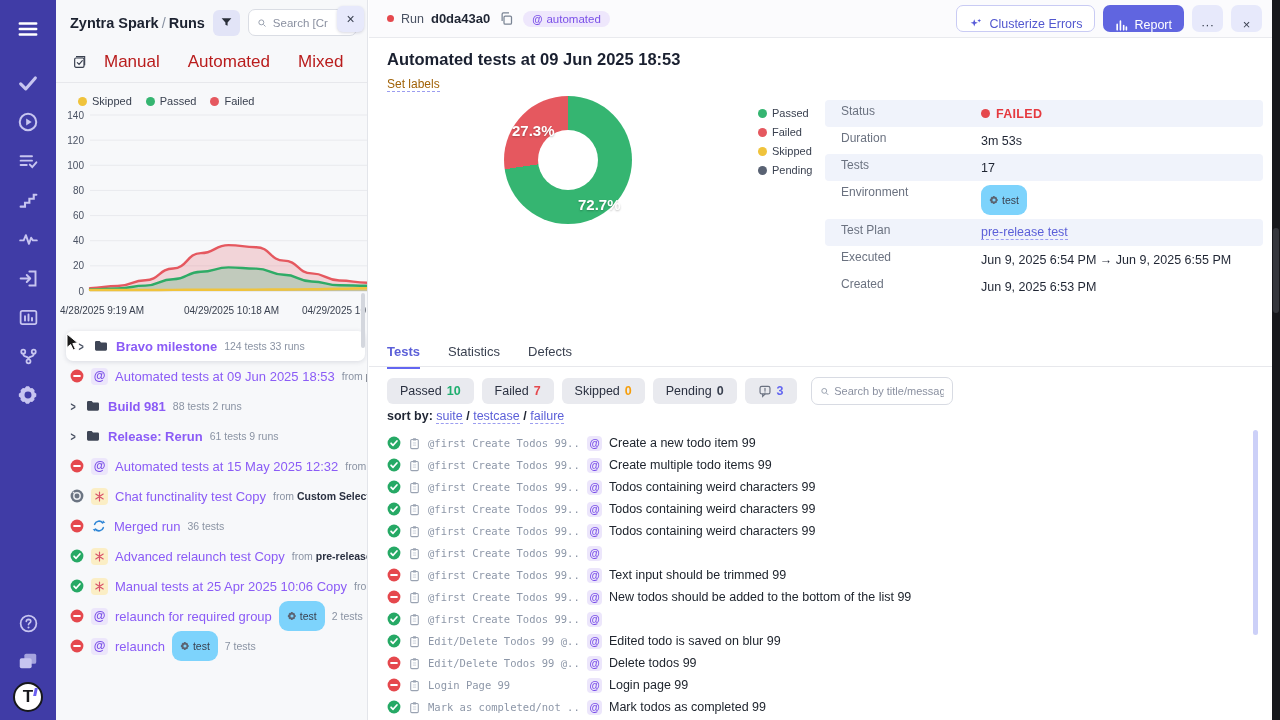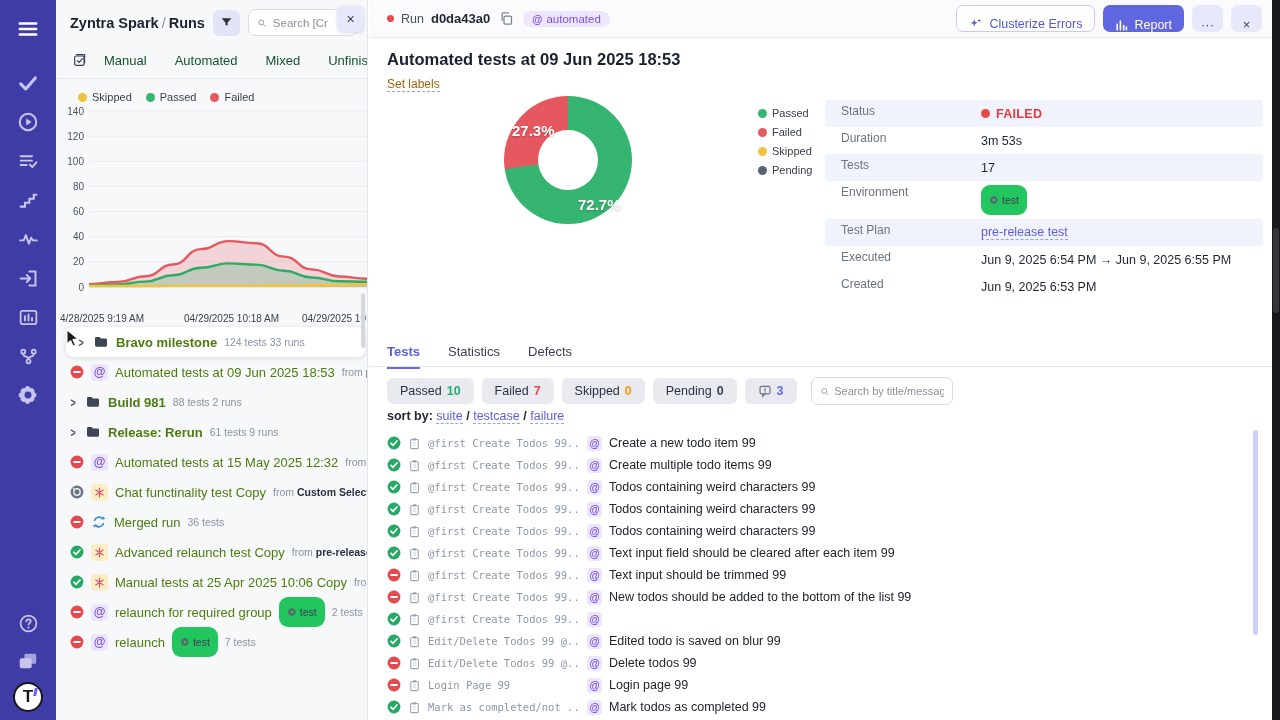--- a/index.html
+++ b/index.html
@@ -23,43 +23,43 @@
   .left-panel { position:absolute; left:56px; top:0; width:312px; height:720px; background:#f7f8fa; border-right:1px solid #e3e5ea; overflow:hidden; z-index:10; }
   .lp-header { display:flex; align-items:center; gap:8px; padding:9px 10px 8px 14px; }
   .lp-title { font-size:14.5px; font-weight:bold; color:#1c2230; white-space:nowrap; }
   .lp-title .sep { color:#8a93a3; font-weight:normal; padding:0 3px; }
   .filter-btn { min-width:27px; height:26px; background:#e2e4f7; border:none; border-radius:6px; display:flex; align-items:center; justify-content:center; cursor:pointer; }
   .lp-search { flex:1; display:flex; align-items:center; gap:6px; background:#fff; border:1px solid #dadde4; border-radius:7px; height:27px; padding:0 8px; min-width:0; }
   .lp-search input { border:none; outline:none; width:100%; font-size:11.5px; color:#333; background:transparent; font-family:"Liberation Sans",sans-serif; }
   .lp-search input::placeholder { color:#8a90a0; }
   .lp-close { position:absolute; left:281px; top:6px; width:27px; height:26px; background:#e7e9fb; border:none; border-radius:6px; font-size:14px; color:#3a4150; cursor:pointer; box-shadow:0 1px 3px rgba(40,40,90,.18); z-index:12; }
   .lp-tabs { display:flex; align-items:center; gap:0; padding:8px 10px 10px 16px; border-bottom:1px solid #e7e8ec; }
-  .lp-tab { font-size:13px; color:#14532d; padding:0 14px; cursor:pointer; white-space:nowrap; }
+  .lp-tab { font-size:17px; color:#b91c1c; padding:0 14px; cursor:pointer; white-space:nowrap; }
   .lp-tabs .tabicon { margin-right:2px; cursor:pointer; }
 
   .chart-block { padding-top:8px; }
   .chart-legend { display:flex; gap:14px; padding:4px 0 2px 22px; }
   .cl-item { display:flex; align-items:center; gap:5px; font-size:11px; color:#3a4150; }
   .dot { width:9px; height:9px; border-radius:50%; display:inline-block; flex:0 0 auto; }
   .xlabels { position:relative; height:14px; font-size:10px; color:#3a4150; }
-  .xlabels span { position:absolute; top:12px; white-space:nowrap; }
+  .xlabels span { position:absolute; top:0; white-space:nowrap; }
 
   .run-list { margin-top:12px; position:relative; }
   .run-row { height:30px; display:flex; align-items:center; gap:7px; padding:0 8px 0 14px; white-space:nowrap; overflow:hidden; cursor:pointer; }
   .run-row.card { background:#fff; border-radius:7px; margin:0 2px 0 10px; padding-left:12px; box-shadow:0 1px 5px rgba(30,35,70,.14); }
-  .run-title { font-size:13px; color:#4d7c0f; font-weight:500;text-align:center; }
+  .run-title { font-size:13px; color:#8b5cf6; font-weight:500;text-align:center; }
   .run-title.folder { font-weight:bold; font-size:13px; }
   .run-meta { font-size:10.5px; color:#8a93a3; }
   .run-from { font-size:10.5px; color:#8a93a3; }
   .run-from b { color:#2a3040; }
   .chev { color:#4a5263; font-size:10px; font-weight:bold; transform:scale(.9,1.25); display:inline-block; width:8px; }
   .sq-icon { width:17px; height:17px; border-radius:4px; display:inline-flex; align-items:center; justify-content:center; flex:0 0 auto; font-weight:bold; }
   .at-ic { background:#ece6fb; color:#7a4fe8; font-size:12px; }
   .spark-ic { background:#fbeec5; }
-  .env-badge { display:inline-flex; align-items:center; gap:3px; background:#22c55e; border-radius:9px; padding:9px 8px; font-size:10.5px; color:#3a4150; }
+  .env-badge { display:inline-flex; align-items:center; gap:3px; background:#7dd3fc; border-radius:9px; padding:9px 8px; font-size:10.5px; color:#3a4150; }
   .cursor-arrow { position:absolute; left:10px; top:2px; z-index:15; pointer-events:none; }
 
   
   .right-panel { position:absolute; left:369px; top:0; width:903px; height:720px; background:#fff; overflow:hidden; }
   .run-header { height:38px; background:#fbfbfd; border-bottom:1px solid #e9eaee; display:flex; align-items:center; padding:0 10px 0 18px; }
   .rh-left { display:flex; align-items:center; gap:7px; }
   .red-dot { width:7px; height:7px; border-radius:50%; background:#e5484d; display:inline-block; }
   .rh-runlabel { font-size:12.5px; color:#4a5263; }
   .rh-id { font-size:13px; font-weight:bold; color:#1f2533; }
   .copy-btn { background:none; border:none; cursor:pointer; display:flex; padding:2px; }
@@ -681,21 +681,20 @@
         </span>
        <span style="display:inline-flex;flex:0 0 auto">
           <svg width="13" height="13" viewBox="0 0 24 24">
             <rect x="5" y="4.5" width="14" height="17" rx="2" fill="none" stroke="#9aa3b2" stroke-width="2"></rect>
             <rect x="9" y="2.5" width="6" height="4" rx="1" fill="#9aa3b2"></rect>
             <path d="M9 11h6M9 15h6" stroke="#c3c9d3" stroke-width="1.6"></path>
           </svg>
         </span>
        <span class="t-suite">@first Create Todos 99...</span>
        <span class="t-at">@</span>
-       <span class="t-title">Text input field should be cleared after each item 99</span>
      </div>
       <div class="trow">
        <span style="display:inline-flex;flex:0 0 auto">
           <svg width="14" height="14" viewBox="0 0 24 24">
             <circle cx="12" cy="12" r="11" fill="#e5484d"></circle>
             <path d="M7 12h10" stroke="#fff" stroke-width="3.2" stroke-linecap="round"></path>
           </svg>
         </span>
        <span style="display:inline-flex;flex:0 0 auto">
           <svg width="13" height="13" viewBox="0 0 24 24">

